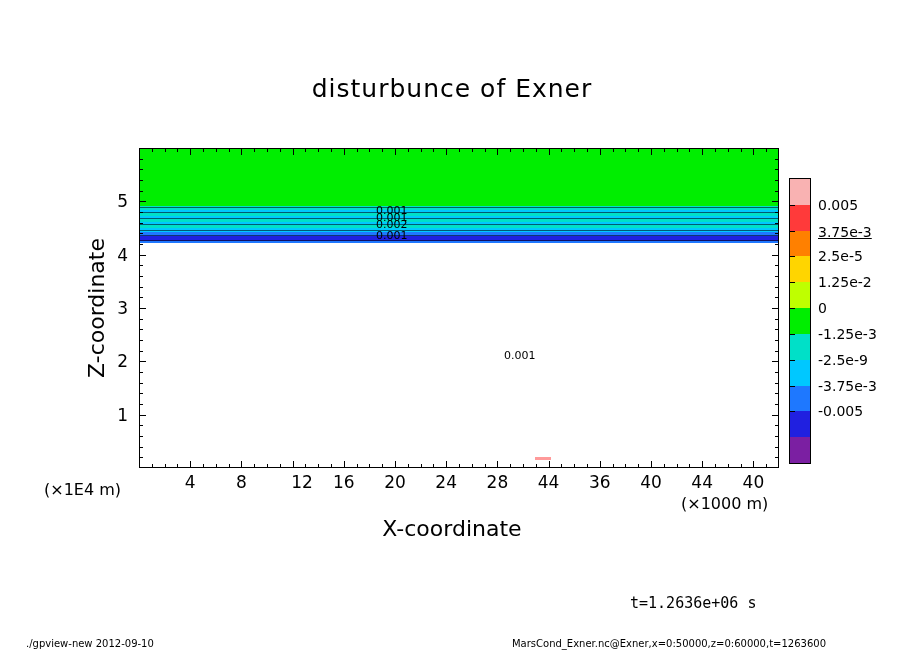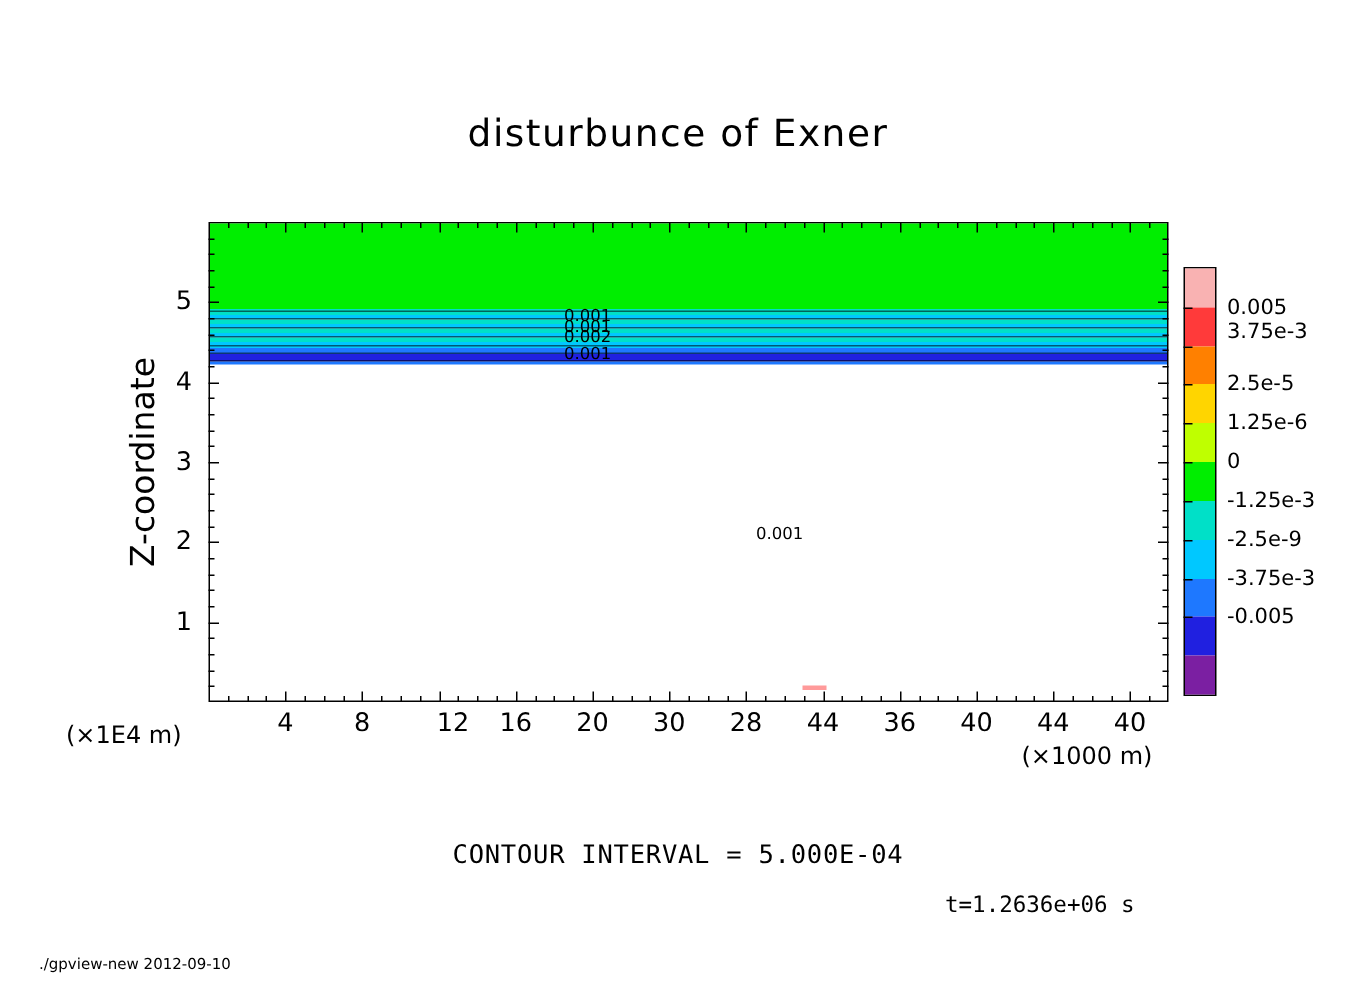--- a/index.html
+++ b/index.html
@@ -271,66 +271,67 @@
       <div class="tick" style="position:absolute;left:139px;top:158.66666666666663px;width:4px;height:1px;background:#000;"></div>
       <div class="tick" style="position:absolute;left:775px;top:158.66666666666663px;width:4px;height:1px;background:#000;"></div>
     </div>
 
   <div id="xlabels">
       <div class="xlab" style="left: 190.2px;">4</div>
       <div class="xlab" style="left: 241.4px;">8</div>
       <div class="xlab" style="left: 302px;">12</div>
       <div class="xlab" style="left: 343.8px;">16</div>
       <div class="xlab" style="left: 395px;">20</div>
-      <div class="xlab" style="left: 446.2px;">30</div>
+      <div class="xlab" style="left: 446.2px;">24</div>
       <div class="xlab" style="left: 497.4px;">28</div>
       <div class="xlab" style="left: 548.6px;">44</div>
       <div class="xlab" style="left: 599.8px;">36</div>
       <div class="xlab" style="left: 651px;">40</div>
       <div class="xlab" style="left: 702.2px;">44</div>
       <div class="xlab" style="left: 753.4px;">40</div>
     </div>
   <div id="ylabels">
       <div class="ylab" style="top: 414.667px;">1</div>
       <div class="ylab" style="top: 361.333px;">2</div>
       <div class="ylab" style="top: 308px;">3</div>
       <div class="ylab" style="top: 254.667px;">4</div>
       <div class="ylab" style="top: 201.333px;">5</div>
     </div>
 
+  <div class="axis-title-x">X-coordinate</div>
   <div class="axis-title-y">Z-coordinate</div>
   <div class="unit-left">(×1E4 m)</div>
   <div class="unit-right">(×1000 m)</div>
 
-  <div class="contour-note">CONTOUR INTERVAL = 5.000E-04</div>
   <div class="timestamp">t=1.2636e+06 s</div>
 
   <div class="footer-left">./gpview-new  2012-09-10</div>
+  <div class="footer-right">MarsCond_Exner.nc@Exner,x=0:50000,z=0:60000,t=1263600</div>
 
   <div class="cbar" id="cbar">
       <div class="cbar-seg" style="height: 25.8182px; background: rgb(249, 178, 178);"></div>
       <div class="cbar-seg" style="height: 25.8182px; background: rgb(255, 58, 58);"></div>
       <div class="cbar-seg" style="height: 25.8182px; background: rgb(255, 128, 0);"></div>
       <div class="cbar-seg" style="height: 25.8182px; background: rgb(255, 213, 0);"></div>
       <div class="cbar-seg" style="height: 25.8182px; background: rgb(191, 255, 0);"></div>
       <div class="cbar-seg" style="height: 25.8182px; background: rgb(0, 238, 0);"></div>
       <div class="cbar-seg" style="height: 25.8182px; background: rgb(0, 224, 200);"></div>
       <div class="cbar-seg" style="height: 25.8182px; background: rgb(0, 200, 255);"></div>
       <div class="cbar-seg" style="height: 25.8182px; background: rgb(30, 120, 255);"></div>
       <div class="cbar-seg" style="height: 25.8182px; background: rgb(32, 32, 224);"></div>
       <div class="cbar-seg" style="height: 25.8182px; background: rgb(123, 31, 162);"></div>
     </div>
   <div id="cbarlabels">
       <div class="cbar-lab" style="top: 204.818px;">0.005</div>
       <div class="cbar-tick" style="top: 204.818px;"></div>
-      <div class="cbar-lab" style="top: 221px;">3.75e-3</div>
+      <div class="cbar-lab" style="top: 232px; text-decoration: underline;">3.75e-3</div>
       <div class="cbar-tick" style="top: 230.636px;"></div>
       <div class="cbar-lab" style="top: 256.455px;">2.5e-5</div>
       <div class="cbar-tick" style="top: 256.455px;"></div>
-      <div class="cbar-lab" style="top: 282.273px;">1.25e-6</div>
+      <div class="cbar-lab" style="top: 282.273px;">1.25e-2</div>
       <div class="cbar-tick" style="top: 282.273px;"></div>
       <div class="cbar-lab" style="top: 308.091px;">0</div>
       <div class="cbar-tick" style="top: 308.091px;"></div>
       <div class="cbar-lab" style="top: 333.909px;">-1.25e-3</div>
       <div class="cbar-tick" style="top: 333.909px;"></div>
       <div class="cbar-lab" style="top: 359.727px;">-2.5e-9</div>
       <div class="cbar-tick" style="top: 359.727px;"></div>
       <div class="cbar-lab" style="top: 385.545px;">-3.75e-3</div>
       <div class="cbar-tick" style="top: 385.545px;"></div>
       <div class="cbar-lab" style="top: 411.364px;">-0.005</div>

